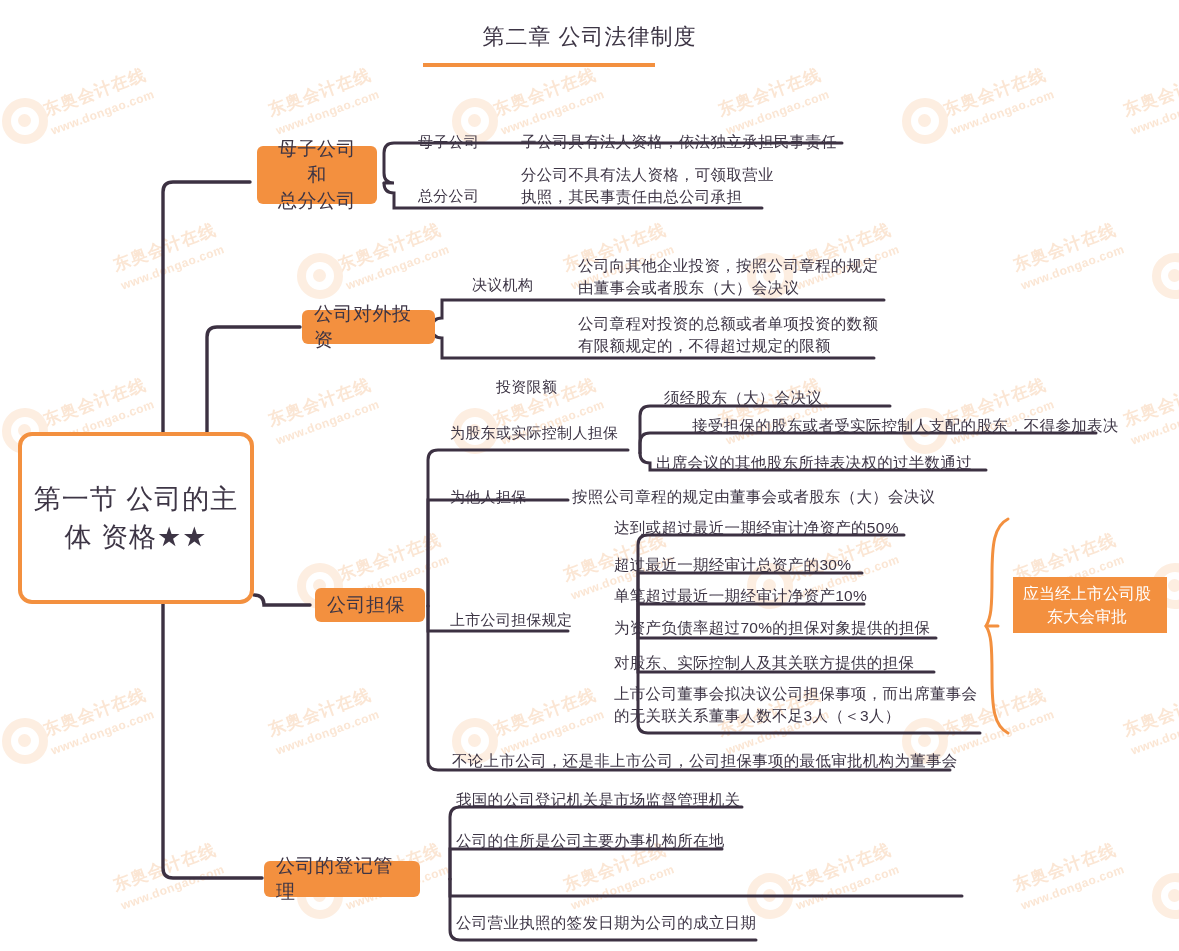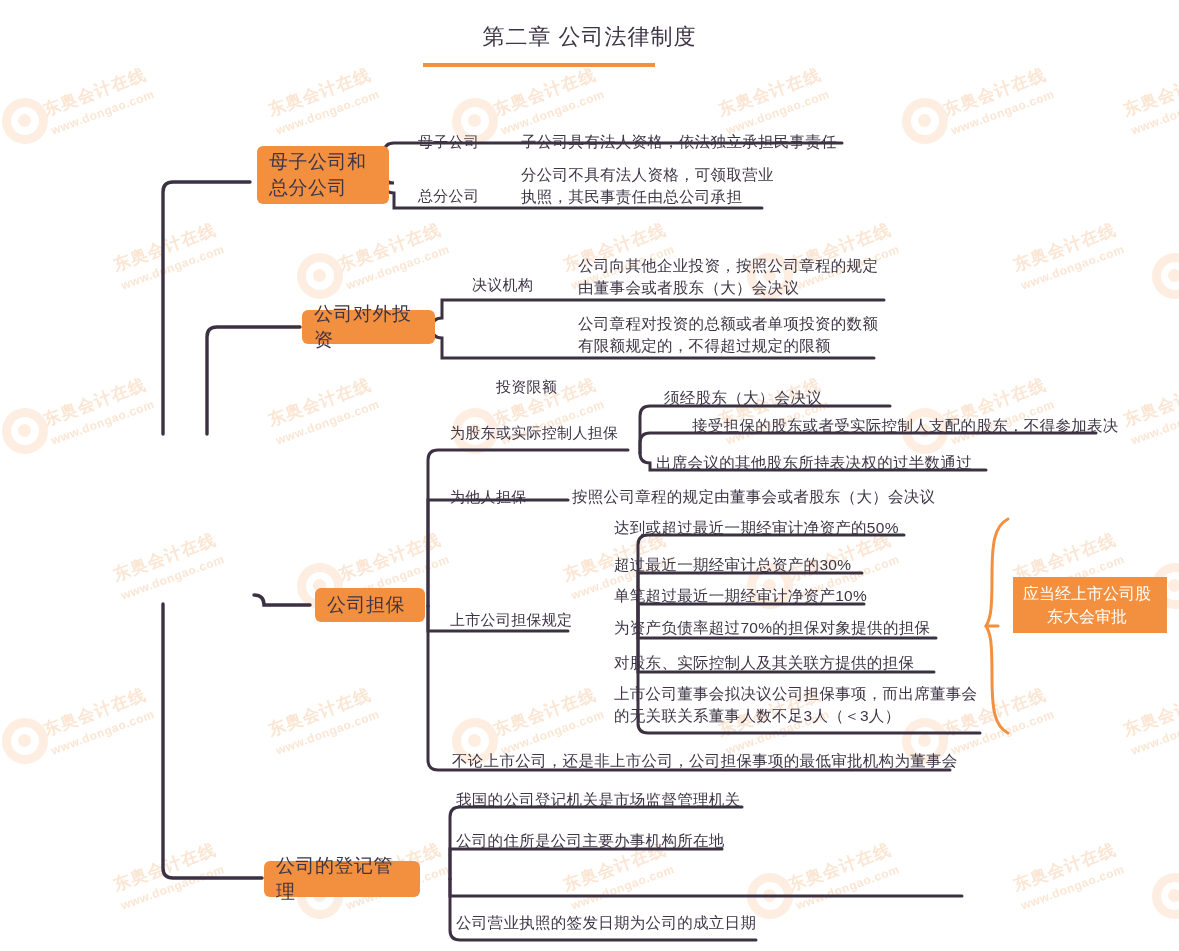--- a/index.html
+++ b/index.html
@@ -253,22 +253,27 @@
     <path d="M450 879 L450 896 L460 896 L962 896"></path>
     <path d="M450 879 L450 930 Q450 940 460 940 L756 940"></path>
   </g>
 </svg>
 
 <div id="canvas">
 
   <div class="page-title">第二章  公司法律制度</div>
   <div class="title-rule"></div>
 
-
-  <div class="node branch" style="left:257px; top:146px; width:132px; height:58px;">
+  <div class="node root-node">
+    <span>第一节
+公司的主体
+资格★★</span>
+  </div>
+
+  <div class="node branch" style="left:257px; top:146px; width:120px; height:58px;text-align:center;">
     <span>母子公司和
 总分公司</span>
   </div>
   <div class="node leaf-label" style="left:418px; top:129px; width:120px; height:26px;">
     <span>母子公司</span>
   </div>
   <div class="node leaf-text" style="left:521px; top:129px; width:330px; height:26px;">
     <span>子公司具有法人资格，依法独立承担民事责任</span>
   </div>
   <div class="node leaf-label" style="left:418px; top:183px; width:120px; height:26px;">

